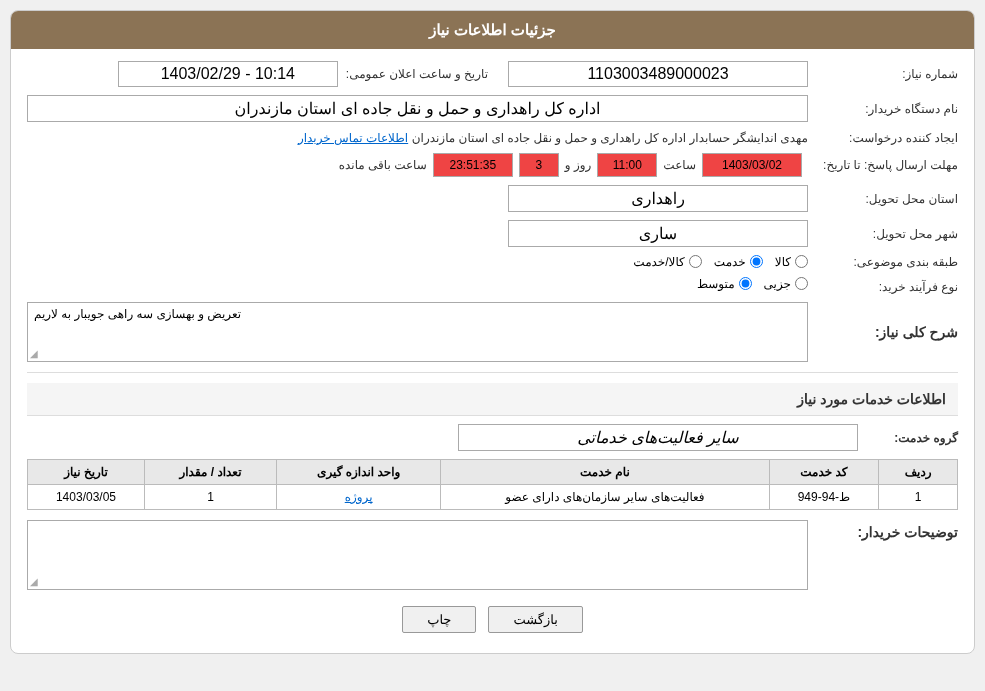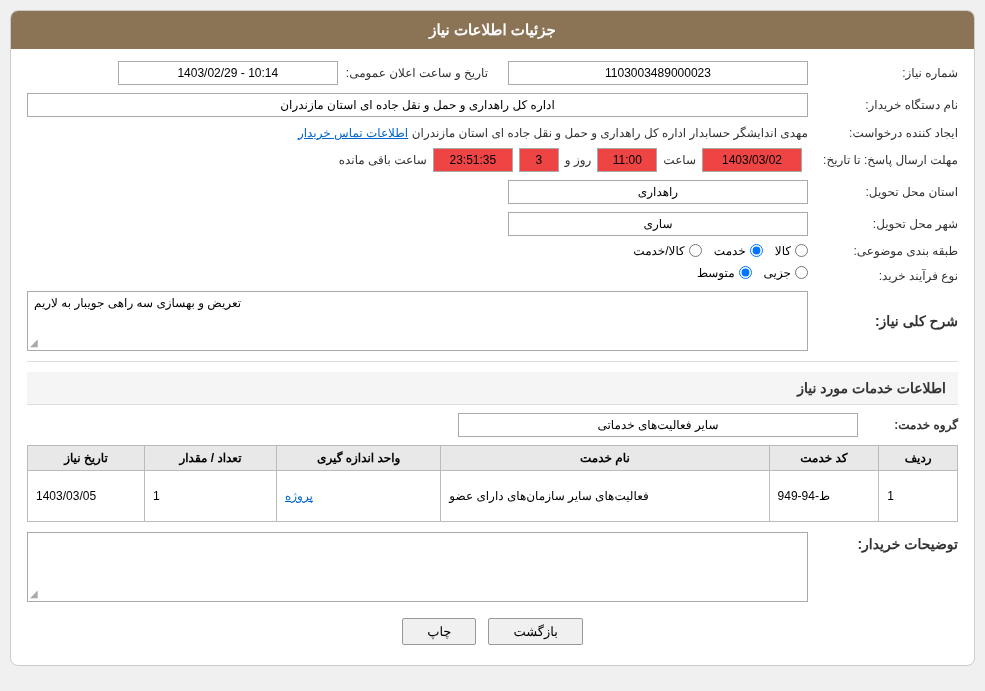--- a/index.html
+++ b/index.html
@@ -43,21 +43,21 @@
       min-width: 150px;
       text-align: right;
       padding-left: 8px;
       font-size: 12px;
     }
     .field-value {
       flex: 1;
       background: #fff;
       border: 1px solid #aaa;
       padding: 3px 6px;
-      font-size: 12px;
+      font-size: 16px;
       text-align: center;
       min-height: 24px;
       display: flex;
       align-items: center;
       justify-content: center;
     }
     .field-value.ltr {
       direction: ltr;
     }
     .creator-row {
@@ -187,22 +187,22 @@
     }
     .service-table th {
       background: #e8e8e8;
       border: 1px solid #bbb;
       padding: 5px 12px;
       text-align: center;
       font-weight: bold;
     }
     .service-table td {
       border: 1px solid #bbb;
-      padding: 18px 8px;
-      text-align: left;
+      padding: 5px 8px;
+      text-align: center;
     }
     .service-table td.link-blue {
       color: #0066cc;
       text-decoration: underline;
     }
     .buyer-notes-row {
       display: flex;
       align-items: flex-start;
       margin-bottom: 8px;
       direction: rtl;
@@ -345,21 +345,21 @@
           <span>تعریض و بهسازی سه راهی جویبار به لاریم</span>
           <span class="resize-handle">◢</span>
         </div>
       </div>
 
       <div class="divider-section"></div>
       <div class="section-title">اطلاعات خدمات مورد نیاز</div>
 
       <div class="group-service-row">
         <span class="field-label">گروه خدمت:</span>
-        <div class="field-value" style="max-width:400px;">سایر فعالیت‌های خدماتی</div>
+        <div class="field-value" style="max-width:400px;font-style:italic;">سایر فعالیت‌های خدماتی</div>
       </div>
 
       <table class="service-table">
         <thead>
           <tr>
             <th>ردیف</th>
             <th>کد خدمت</th>
             <th>نام خدمت</th>
             <th>واحد اندازه گیری</th>
             <th>تعداد / مقدار</th>

